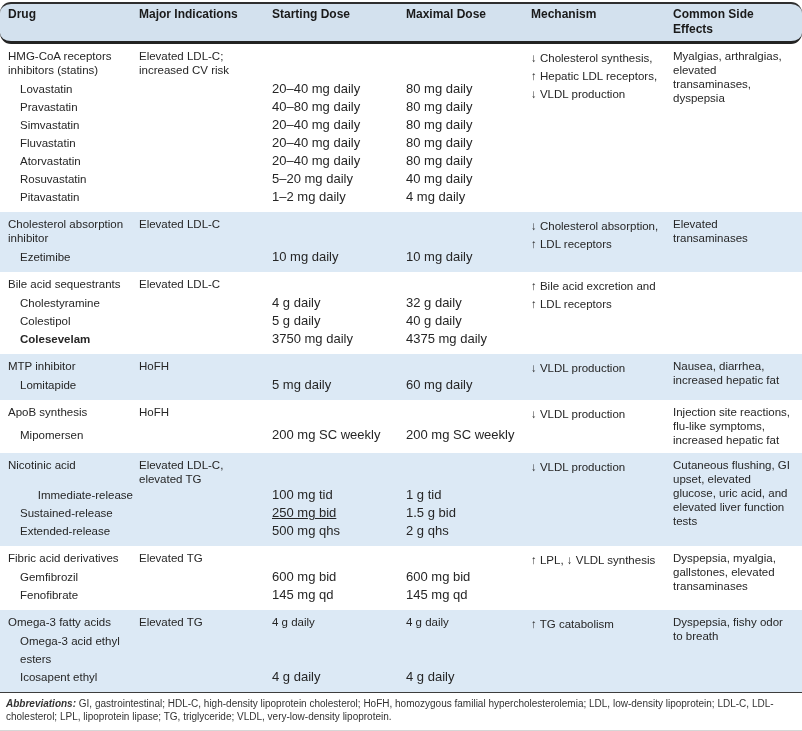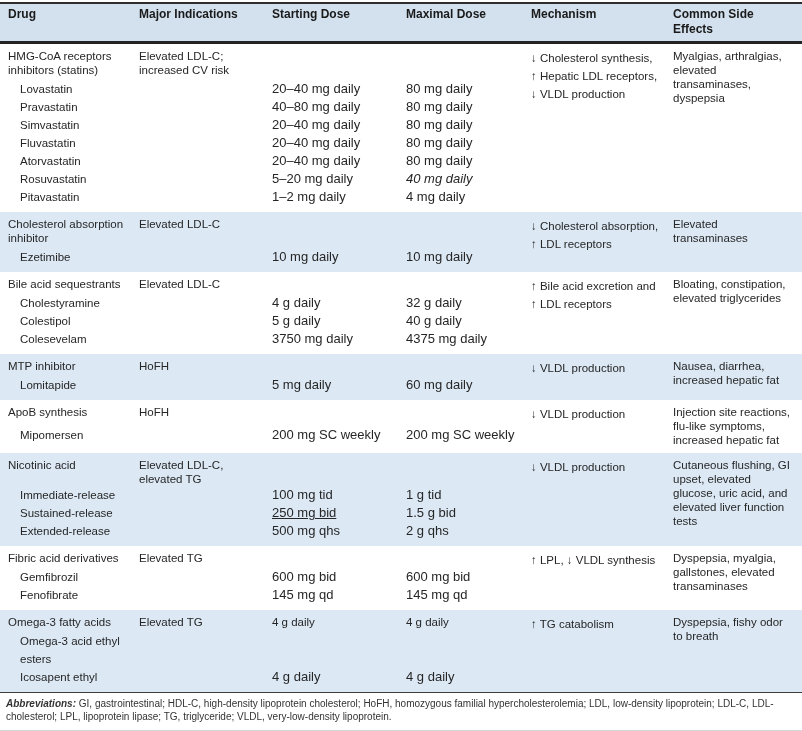--- a/index.html
+++ b/index.html
@@ -3,21 +3,21 @@
 <meta charset="utf-8">
 <style>
   html,body { margin:0; padding:0; background:#ffffff; }
   body { font-family:"Liberation Sans", sans-serif; color:#262626; }
   .table-wrap { width:802px; min-height:731px; box-sizing:border-box; padding-top:2px;
                 display:flex; flex-direction:column; }
   .thead {
     display:grid; grid-template-columns:131px 133px 134px 125px 142px 1fr;
     background:var(--header-bg,#d3e1ee);
     border-top:2px solid #2e2e2e; border-bottom:3px solid #232323;
-    padding:3px 0 4px 8px; box-sizing:border-box;
+    padding:3px 0 4px 8px; box-sizing:border-box;border-radius:11px;
   }
   .th { font-size:12px; font-weight:bold; color:#1a1a1a; line-height:15px; padding-right:8px; }
   .group {
     display:grid; grid-template-columns:131px 133px 134px 125px 142px 1fr;
     padding:5px 0 6px 8px; box-sizing:border-box; background:#ffffff;
   }
   .group.blue { background:var(--band-blue,#dce9f5); }
   .gcell { font-size:11.5px; line-height:14px; padding-right:10px; box-sizing:border-box; }
   .gname   { grid-column:1; grid-row:1; padding-bottom:3px; }
   .gind    { grid-column:2; grid-row:1; }
@@ -71,21 +71,21 @@
         <div class="mdose dose3" style="grid-row: 4;">20–40 mg daily</div>
         <div class="mdose dose4" style="grid-row: 4;">80 mg daily</div>
         <div class="member-name" style="grid-row: 5;">Fluvastatin</div>
         <div class="mdose dose3" style="grid-row: 5;">20–40 mg daily</div>
         <div class="mdose dose4" style="grid-row: 5;">80 mg daily</div>
         <div class="member-name" style="grid-row: 6;">Atorvastatin</div>
         <div class="mdose dose3" style="grid-row: 6;">20–40 mg daily</div>
         <div class="mdose dose4" style="grid-row: 6;">80 mg daily</div>
         <div class="member-name" style="grid-row: 7;">Rosuvastatin</div>
         <div class="mdose dose3" style="grid-row: 7;">5–20 mg daily</div>
-        <div class="mdose dose4" style="grid-row: 7; font-style: italic;">40 mg daily</div>
+        <div class="mdose dose4" style="grid-row: 7;">40 mg daily</div>
         <div class="member-name" style="grid-row: 8;">Pitavastatin</div>
         <div class="mdose dose3" style="grid-row: 8;">1–2 mg daily</div>
         <div class="mdose dose4" style="grid-row: 8;">4 mg daily</div>
       </div>
       <div class="group blue">
         <div class="gcell gname">Cholesterol absorption inhibitor</div>
         <div class="gcell gind">Elevated LDL-C</div>
         <div class="gcell mech" style="grid-row: 1 / span 2;">
           <div class="mline">↓ Cholesterol absorption,</div>
           <div class="mline">↑ LDL receptors</div>
@@ -95,28 +95,27 @@
         <div class="mdose dose3" style="grid-row: 2;">10 mg daily</div>
         <div class="mdose dose4" style="grid-row: 2;">10 mg daily</div>
       </div>
       <div class="group white">
         <div class="gcell gname">Bile acid sequestrants</div>
         <div class="gcell gind">Elevated LDL-C</div>
         <div class="gcell mech" style="grid-row: 1 / span 4;">
           <div class="mline">↑ Bile acid excretion and</div>
           <div class="mline">↑ LDL receptors</div>
         </div>
-        <div class="gcell side" style="grid-row: 1 / span 4;">Bloating, constipation, elevated triglycerides</div>
         <div class="member-name" style="grid-row: 2;">Cholestyramine</div>
         <div class="mdose dose3" style="grid-row: 2;">4 g daily</div>
         <div class="mdose dose4" style="grid-row: 2;">32 g daily</div>
         <div class="member-name" style="grid-row: 3;">Colestipol</div>
         <div class="mdose dose3" style="grid-row: 3;">5 g daily</div>
         <div class="mdose dose4" style="grid-row: 3;">40 g daily</div>
-        <div class="member-name" style="grid-row: 4;">Colesevelam</div>
+        <div class="member-name" style="grid-row: 4; font-weight: bold;">Colesevelam</div>
         <div class="mdose dose3" style="grid-row: 4;">3750 mg daily</div>
         <div class="mdose dose4" style="grid-row: 4;">4375 mg daily</div>
       </div>
       <div class="group blue">
         <div class="gcell gname">MTP inhibitor</div>
         <div class="gcell gind">HoFH</div>
         <div class="gcell mech" style="grid-row: 1 / span 2;">
           <div class="mline">↓ VLDL production</div>
         </div>
         <div class="gcell side" style="grid-row: 1 / span 2;">Nausea, diarrhea, increased hepatic fat</div>
@@ -135,21 +134,21 @@
         <div class="mdose dose3" style="grid-row: 2;">200 mg SC weekly</div>
         <div class="mdose dose4" style="grid-row: 2;">200 mg SC weekly</div>
       </div>
       <div class="group blue">
         <div class="gcell gname">Nicotinic acid</div>
         <div class="gcell gind">Elevated LDL-C, elevated TG</div>
         <div class="gcell mech" style="grid-row: 1 / span 4;">
           <div class="mline">↓ VLDL production</div>
         </div>
         <div class="gcell side" style="grid-row: 1 / span 4;">Cutaneous flushing, GI upset, elevated glucose, uric acid, and elevated liver function tests</div>
-        <div class="member-name" style="grid-row: 2;">Immediate-release</div>
+        <div class="member-name" style="grid-row: 2; text-align: right;">Immediate-release</div>
         <div class="mdose dose3" style="grid-row: 2;">100 mg tid</div>
         <div class="mdose dose4" style="grid-row: 2;">1 g tid</div>
         <div class="member-name" style="grid-row: 3;">Sustained-release</div>
         <div class="mdose dose3" style="grid-row: 3; text-decoration: underline;">250 mg bid</div>
         <div class="mdose dose4" style="grid-row: 3;">1.5 g bid</div>
         <div class="member-name" style="grid-row: 4;">Extended-release</div>
         <div class="mdose dose3" style="grid-row: 4;">500 mg qhs</div>
         <div class="mdose dose4" style="grid-row: 4;">2 g qhs</div>
       </div>
       <div class="group white">

